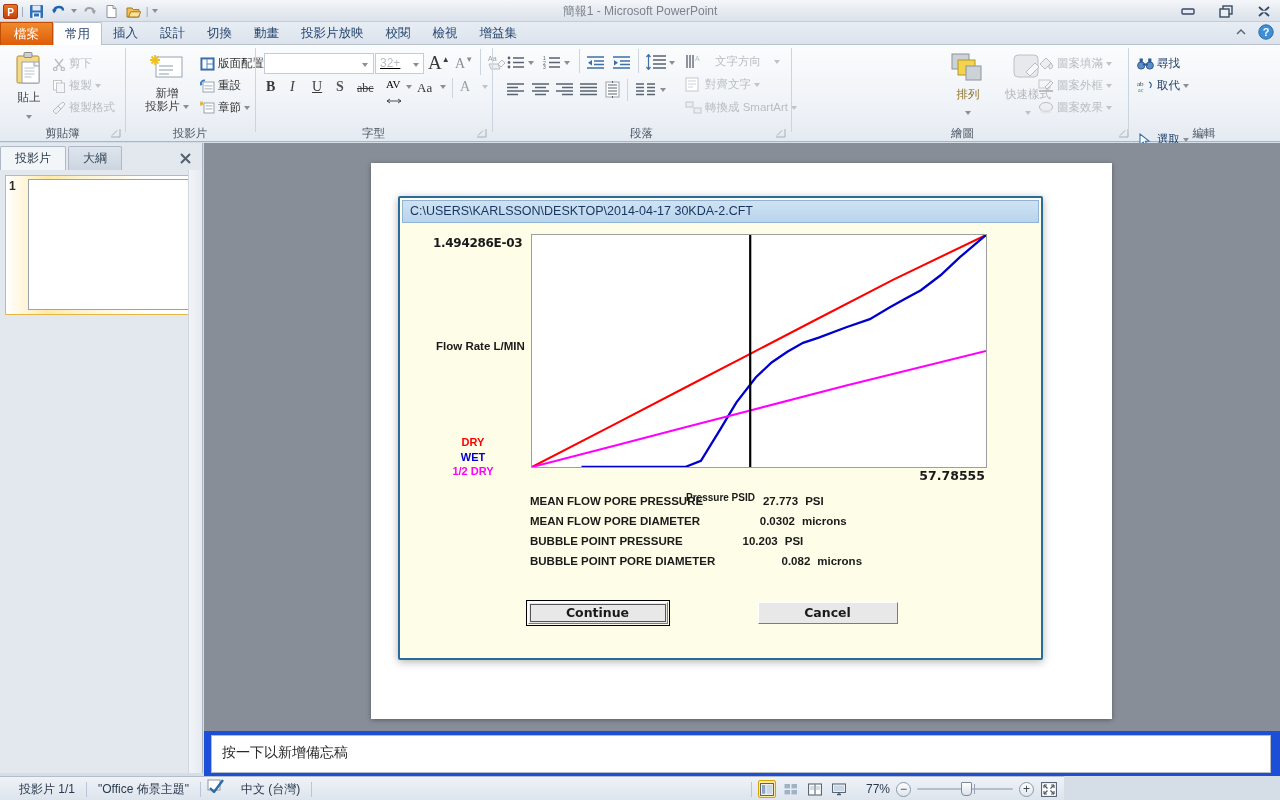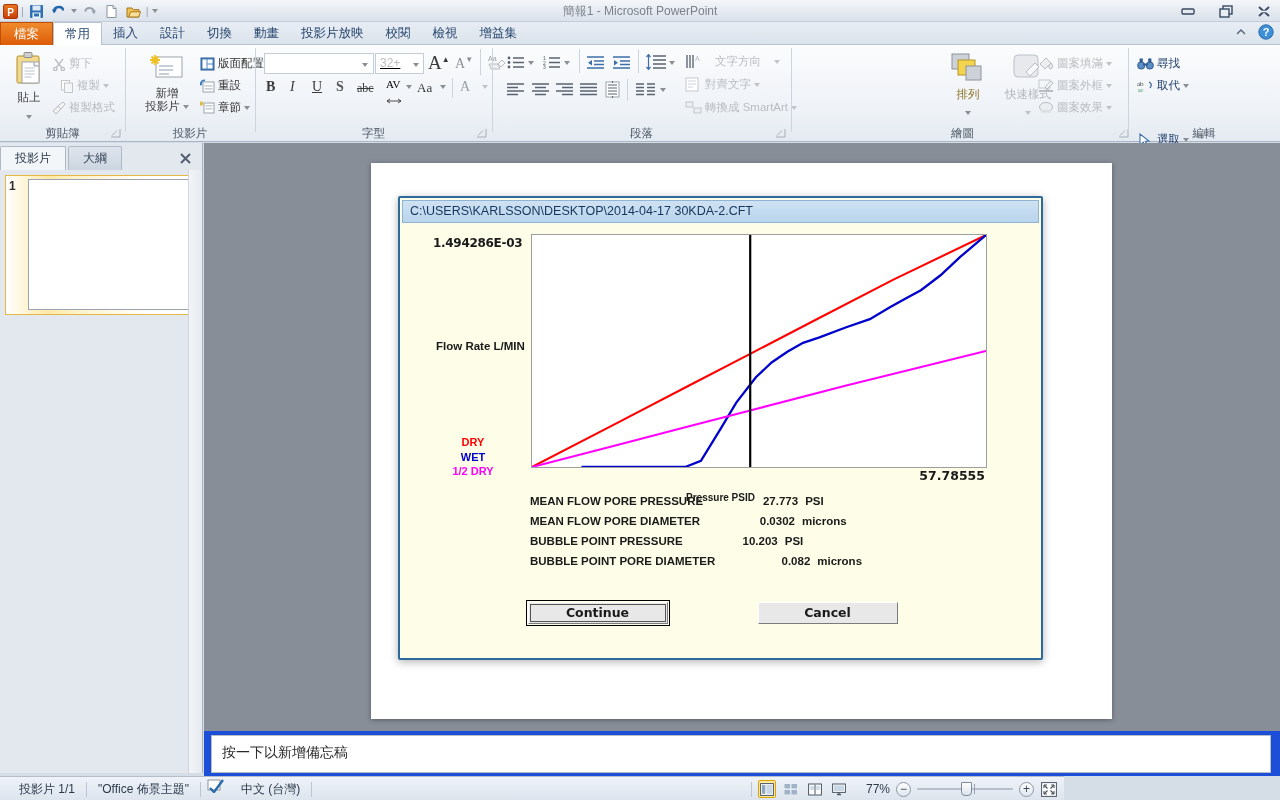--- a/index.html
+++ b/index.html
@@ -312,21 +312,21 @@
       <div style="margin-top:1px"><span class="caret"></span></div>
     </div>
     <div class="smbtn" style="left:52px;top:11px;">
       <svg width="14" height="14" viewBox="0 0 14 14">
           <path d="M3 2 L10 11 M11 2 L4 11" stroke="#b9bdc2" stroke-width="1.3" fill="none"></path>
           <circle cx="3.2" cy="12" r="1.7" fill="none" stroke="#b9bdc2" stroke-width="1.2"></circle>
           <circle cx="10.8" cy="12" r="1.7" fill="none" stroke="#b9bdc2" stroke-width="1.2"></circle>
         </svg>
       <span>剪下</span>
     </div>
-    <div class="smbtn" style="left:60px;top:33px;">
+    <div class="smbtn" style="left:52px;top:33px;">
       <svg width="14" height="14" viewBox="0 0 14 14">
           <rect x="1.5" y="1.5" width="8" height="9.5" fill="#fff" stroke="#c3c7cc"></rect>
           <rect x="4.5" y="4" width="8" height="9.5" fill="#f4f5f7" stroke="#c3c7cc"></rect>
         </svg>
       <span>複製</span>
       <span class="caret dim"></span>
     </div>
     <div class="smbtn" style="left:52px;top:55px;">
       <svg width="14" height="14" viewBox="0 0 14 14">
           <path d="M1 10 L6 5 L9 8 L4 13 Z" fill="#eef0f2" stroke="#b9bdc2"></path>

